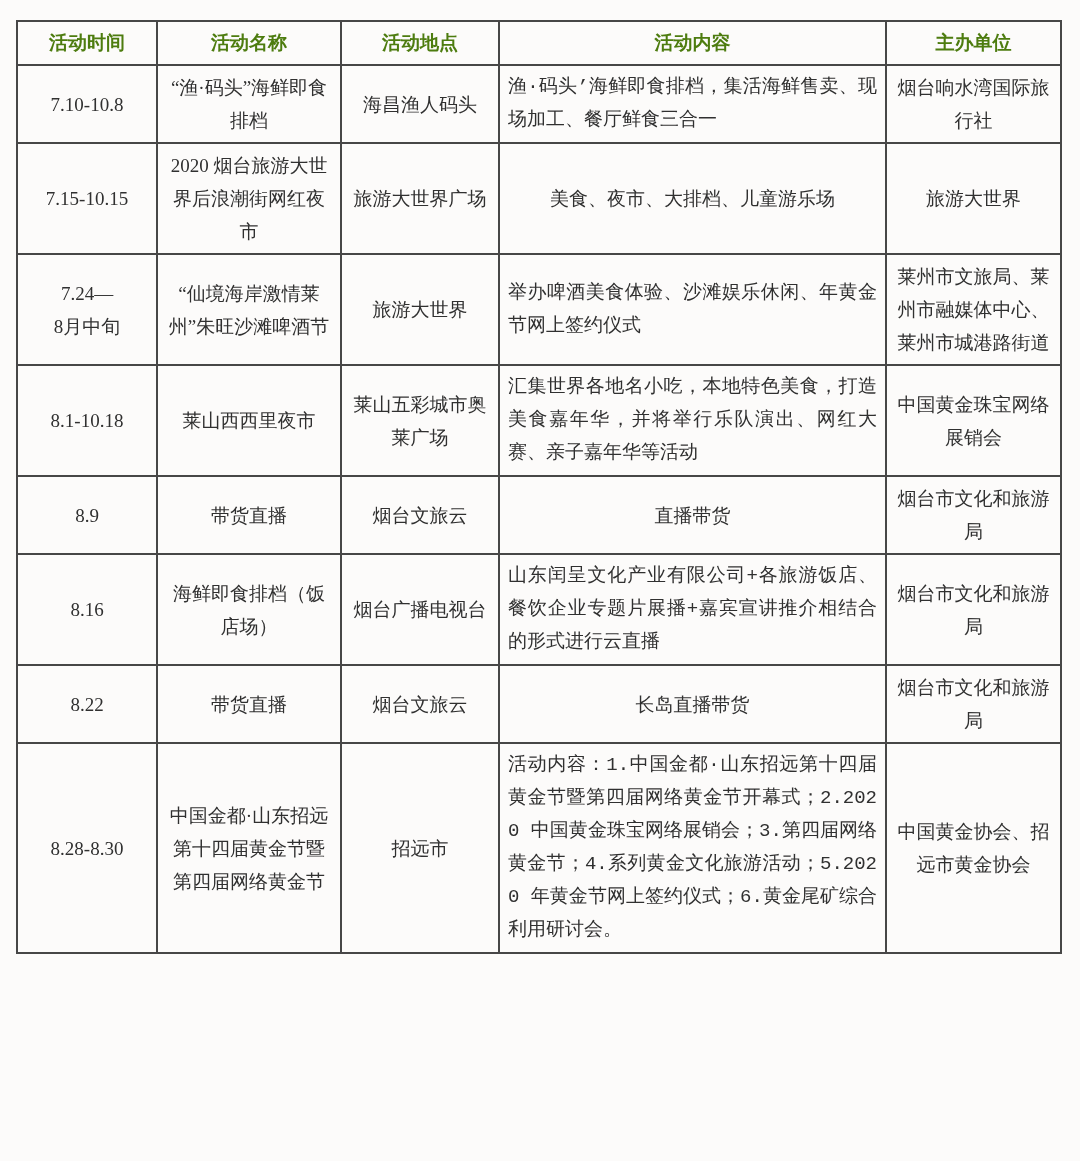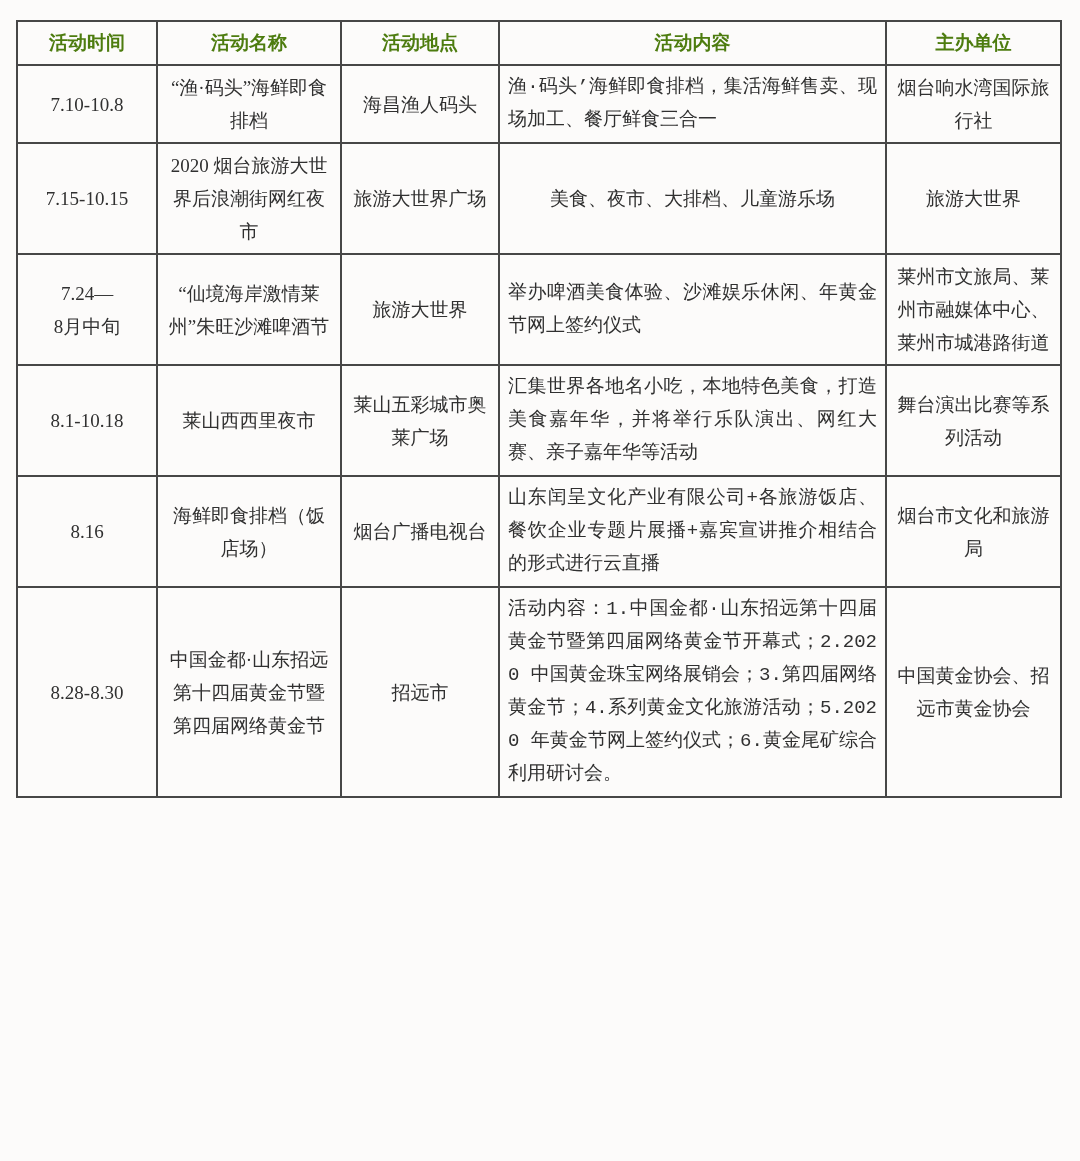--- a/index.html
+++ b/index.html
@@ -105,33 +105,47 @@
     <td class="cell-location">旅游大世界</td>
     <td class="cell-content left">举办啤酒美食体验、沙滩娱乐休闲、年黄金节网上签约仪式</td>
     <td class="cell-organizer">莱州市文旅局、莱州市融媒体中心、莱州市城港路街道</td>
   </tr>
 
   <tr>
     <td class="cell-time">8.1-10.18</td>
     <td class="cell-name">莱山西西里夜市</td>
     <td class="cell-location">莱山五彩城市奥莱广场</td>
     <td class="cell-content left">汇集世界各地名小吃，本地特色美食，打造美食嘉年华，并将举行乐队演出、网红大赛、亲子嘉年华等活动</td>
-    <td class="cell-organizer">舞台演出比赛等系列活动</td>
+    <td class="cell-organizer">中国黄金珠宝网络展销会</td>
   </tr>
 
+  <tr>
+    <td class="cell-time">8.9</td>
+    <td class="cell-name">带货直播</td>
+    <td class="cell-location">烟台文旅云</td>
+    <td class="cell-content">直播带货</td>
+    <td class="cell-organizer">烟台市文化和旅游局</td>
+  </tr>
 
 
   <tr>
     <td class="cell-time">8.16</td>
     <td class="cell-name">海鲜即食排档（饭店场）</td>
     <td class="cell-location">烟台广播电视台</td>
     <td class="cell-content left">山东闰呈文化产业有限公司+各旅游饭店、餐饮企业专题片展播+嘉宾宣讲推介相结合的形式进行云直播</td>
     <td class="cell-organizer">烟台市文化和旅游局</td>
   </tr>
 
+  <tr>
+    <td class="cell-time">8.22</td>
+    <td class="cell-name">带货直播</td>
+    <td class="cell-location">烟台文旅云</td>
+    <td class="cell-content">长岛直播带货</td>
+    <td class="cell-organizer">烟台市文化和旅游局</td>
+  </tr>
 
   <tr>
     <td class="cell-time">8.28-8.30</td>
     <td class="cell-name">中国金都·山东招远第十四届黄金节暨第四届网络黄金节</td>
     <td class="cell-location">招远市</td>
     <td class="cell-content left">活动内容：1.中国金都·山东招远第十四届黄金节暨第四届网络黄金节开幕式；2.2020 中国黄金珠宝网络展销会；3.第四届网络黄金节；4.系列黄金文化旅游活动；5.2020 年黄金节网上签约仪式；6.黄金尾矿综合利用研讨会。</td>
     <td class="cell-organizer">中国黄金协会、招远市黄金协会</td>
   </tr>
 
 </tbody>

